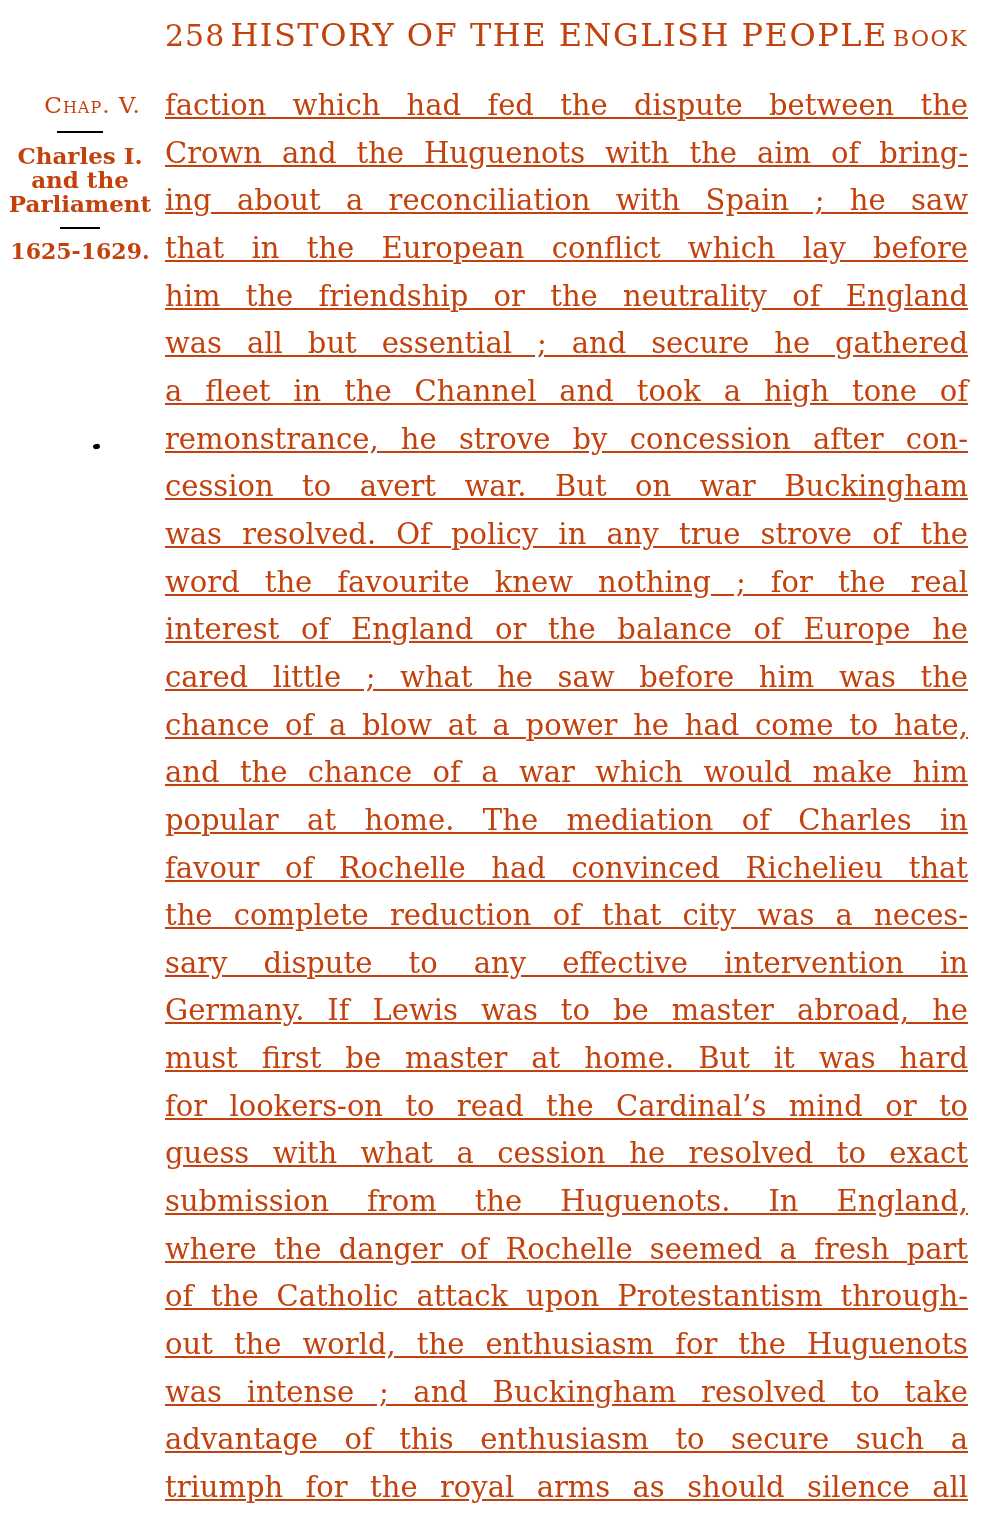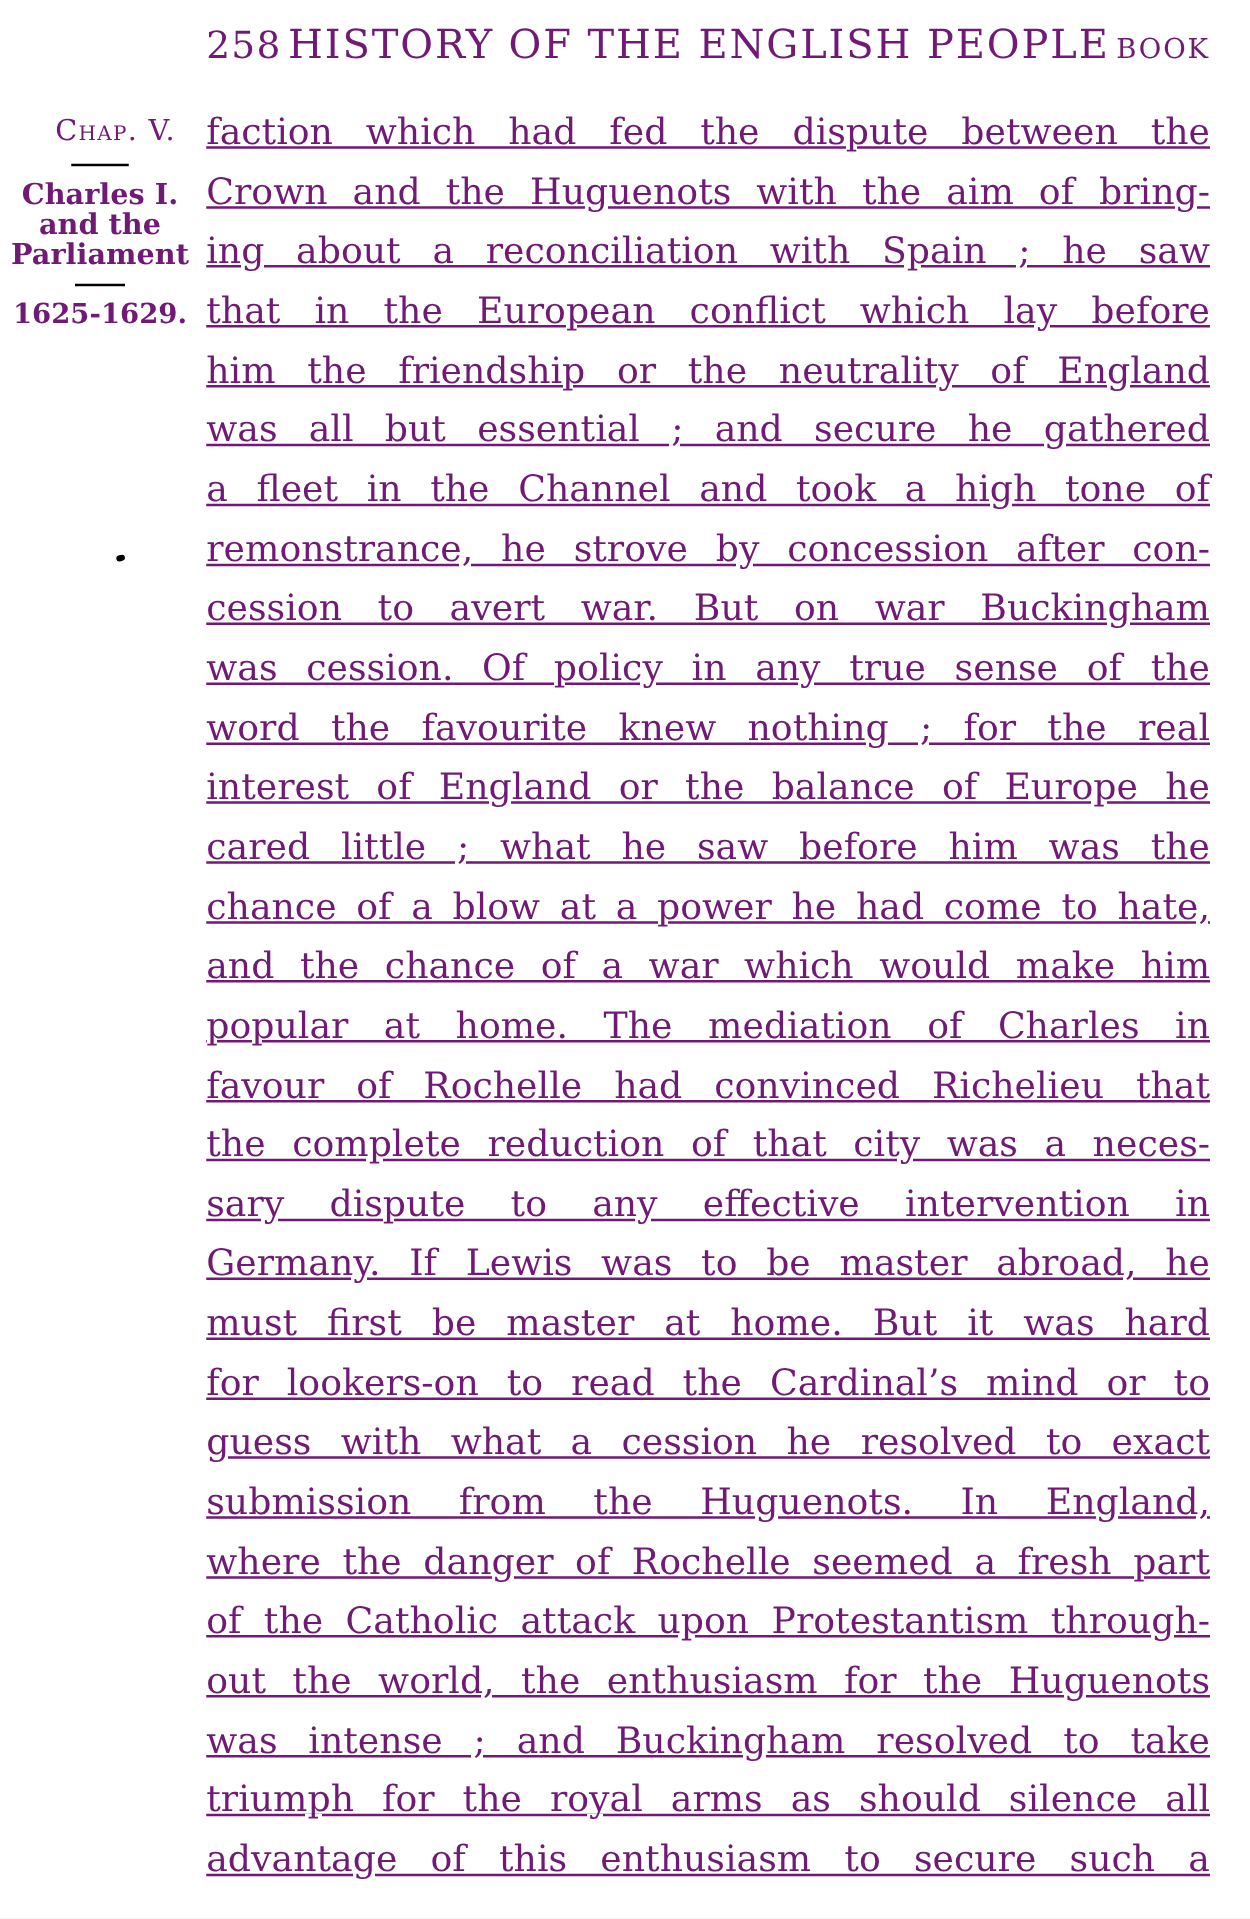--- a/index.html
+++ b/index.html
@@ -1,20 +1,20 @@
 <!DOCTYPE html>
 <html><head>
 <meta charset="utf-8">
 <style>
   html,body{margin:0;padding:0;background:#e8e8e8;}
   .page{
     position:relative;
     width:1000px;height:1535px;
     background:#ffffff;
-    color:#701a75;
+    color:#c2410c;
     font-family:"DejaVu Serif","Liberation Serif",serif;
     overflow:hidden;
   }
   
   .running-head{
     position:absolute;
     left:165px; top:16px; width:803px;
     display:flex; align-items:baseline;
   }
   .page-num{
@@ -101,36 +101,36 @@
   <main class="body-text">
     <div class="line">faction which had fed the dispute between the</div>
     <div class="line">Crown and the Huguenots with the aim of bring-</div>
     <div class="line">ing about a reconciliation with Spain ; he saw</div>
     <div class="line">that in the European conflict which lay before</div>
     <div class="line">him the friendship or the neutrality of England</div>
     <div class="line">was all but essential ; and secure he gathered</div>
     <div class="line">a fleet in the Channel and took a high tone of</div>
     <div class="line">remonstrance, he strove by concession after con-</div>
     <div class="line">cession to avert war.  But on war Buckingham</div>
-    <div class="line">was cession.  Of policy in any true sense of the</div>
+    <div class="line">was resolved.  Of policy in any true strove of the</div>
     <div class="line">word the favourite knew nothing ; for the real</div>
     <div class="line">interest of England or the balance of Europe he</div>
     <div class="line">cared little ; what he saw before him was the</div>
     <div class="line">chance of a blow at a power he had come to hate,</div>
     <div class="line">and the chance of a war which would make him</div>
     <div class="line">popular at home.  The mediation of Charles in</div>
     <div class="line">favour of Rochelle had convinced Richelieu that</div>
     <div class="line">the complete reduction of that city was a neces-</div>
     <div class="line">sary dispute to any effective intervention in</div>
     <div class="line">Germany.  If Lewis was to be master abroad, he</div>
     <div class="line">must first be master at home.  But it was hard</div>
     <div class="line">for lookers-on to read the Cardinal’s mind or to</div>
     <div class="line">guess with what a cession he resolved to exact</div>
     <div class="line">submission from the Huguenots.  In England,</div>
     <div class="line">where the danger of Rochelle seemed a fresh part</div>
     <div class="line">of the Catholic attack upon Protestantism through-</div>
     <div class="line">out the world, the enthusiasm for the Huguenots</div>
     <div class="line">was intense ; and Buckingham resolved to take</div>
+    <div class="line">advantage of this enthusiasm to secure such a</div>
     <div class="line">triumph for the royal arms as should silence all</div>
-    <div class="line">advantage of this enthusiasm to secure such a</div>
   </main>
 
 </div>
 
 </body></html>

